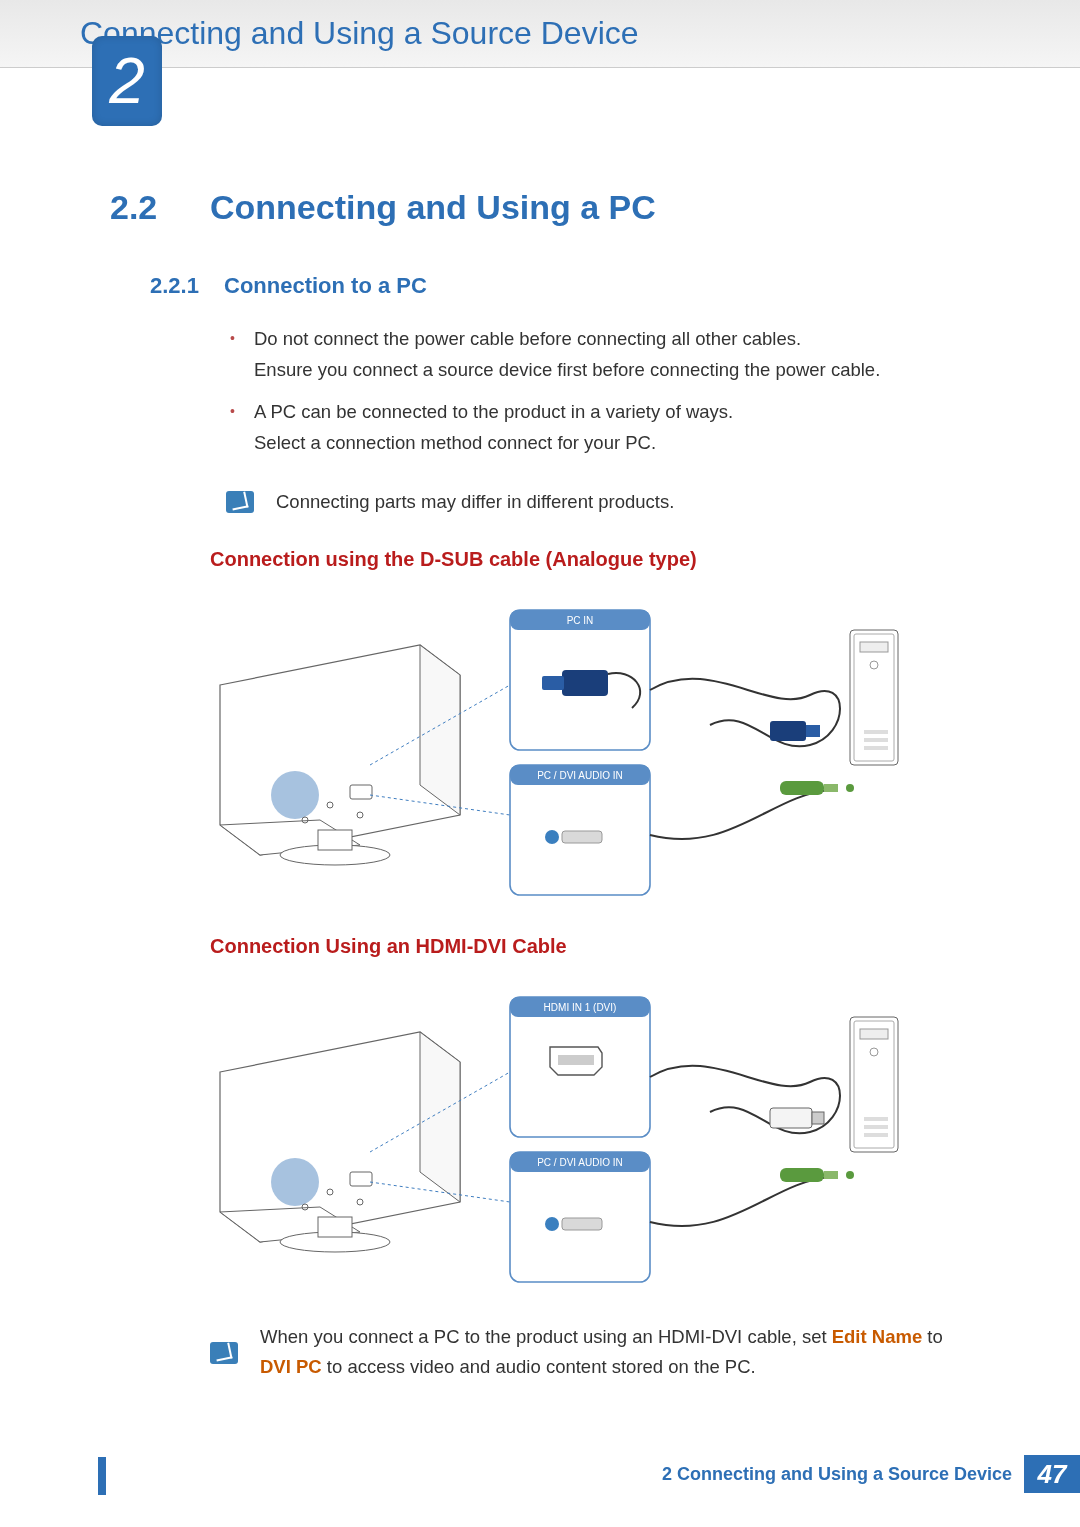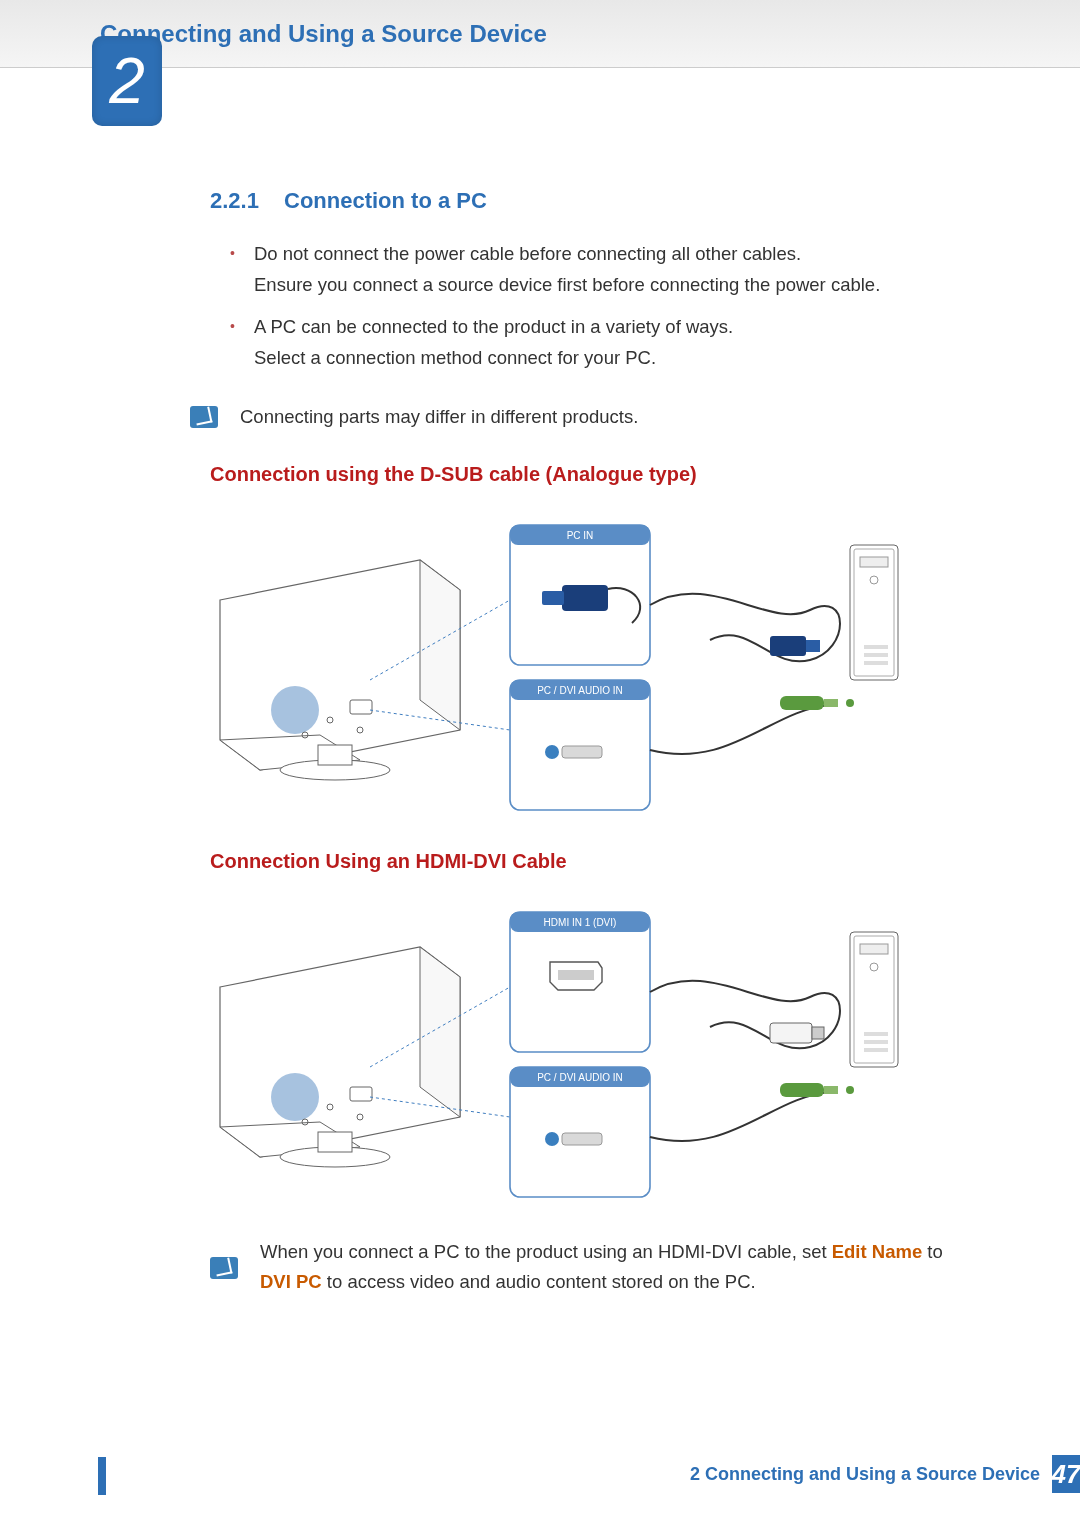--- a/index.html
+++ b/index.html
@@ -30,24 +30,24 @@
       justify-content: center;
       color: #fff;
       font-size: 64px;
       font-weight: 300;
       font-style: italic;
       box-shadow: inset 0 0 8px rgba(0,0,0,0.15);
       position: absolute;
       top: 16px;
     }
     .chapter-title {
-      margin-left: 100px;
-      font-size: 24px;
-      color: #2d6fb5;
-      font-weight: 700;
+      margin-left: 80px;
+      font-size: 32px;
+      color: #2d6fb5;
+      font-weight: 400;
     }
     .content {
       padding: 120px 110px 0 110px;
     }
     .section-row {
       display: flex;
       align-items: baseline;
       margin-bottom: 46px;
     }
     .section-num {
@@ -57,21 +57,21 @@
       width: 100px;
     }
     .section-title {
       font-size: 34px;
       color: #2d6fb5;
       font-weight: 700;
     }
     .subsection-row {
       display: flex;
       align-items: baseline;
-      margin-left: 100px;
+      margin-left: 40px;
       margin-bottom: 24px;
     }
     .subsection-num {
       font-size: 22px;
       color: #2d6fb5;
       font-weight: 700;
       width: 74px;
     }
     .subsection-title {
       font-size: 22px;
@@ -94,21 +94,21 @@
       padding-top: 4px;
     }
     .bullet-text {
       font-size: 18.5px;
       color: #333;
       flex: 1;
     }
     .note-row {
       display: flex;
       align-items: center;
-      margin-left: 80px;
+      margin-left: 116px;
       margin-bottom: 32px;
     }
     .note-icon {
       width: 28px;
       height: 22px;
       background: #3a7fb8;
       border-radius: 3px;
       margin-right: 22px;
       position: relative;
       flex-shrink: 0;
@@ -177,21 +177,21 @@
       height: 38px;
       background: #2d6fb5;
     }
     .footer-chapter {
       font-size: 18px;
       color: #2d6fb5;
       font-weight: 700;
       margin-right: 12px;
     }
     .footer-pagenum-box {
-      width: 28px;
+      width: 56px;
       height: 38px;
       background: #2d6fb5;
       display: flex;
       align-items: center;
       justify-content: center;
       color: #fff;
       font-size: 26px;
       font-weight: 700;
       font-style: italic;
     }
@@ -199,20 +199,24 @@
 </head>
 <body>
 
 <div class="top-band">
   <div class="chapter-badge">2</div>
   <div class="chapter-title">Connecting and Using a Source Device</div>
 </div>
 
 <div class="content">
 
+  <div class="section-row">
+    <div class="section-num">2.2</div>
+    <div class="section-title">Connecting and Using a PC</div>
+  </div>
 
   <div class="subsection-row">
     <div class="subsection-num">2.2.1</div>
     <div class="subsection-title">Connection to a PC</div>
   </div>
 
   <div class="bullet-list">
     <div class="bullet-item">
       <div class="bullet-dot">•</div>
       <div class="bullet-text">

